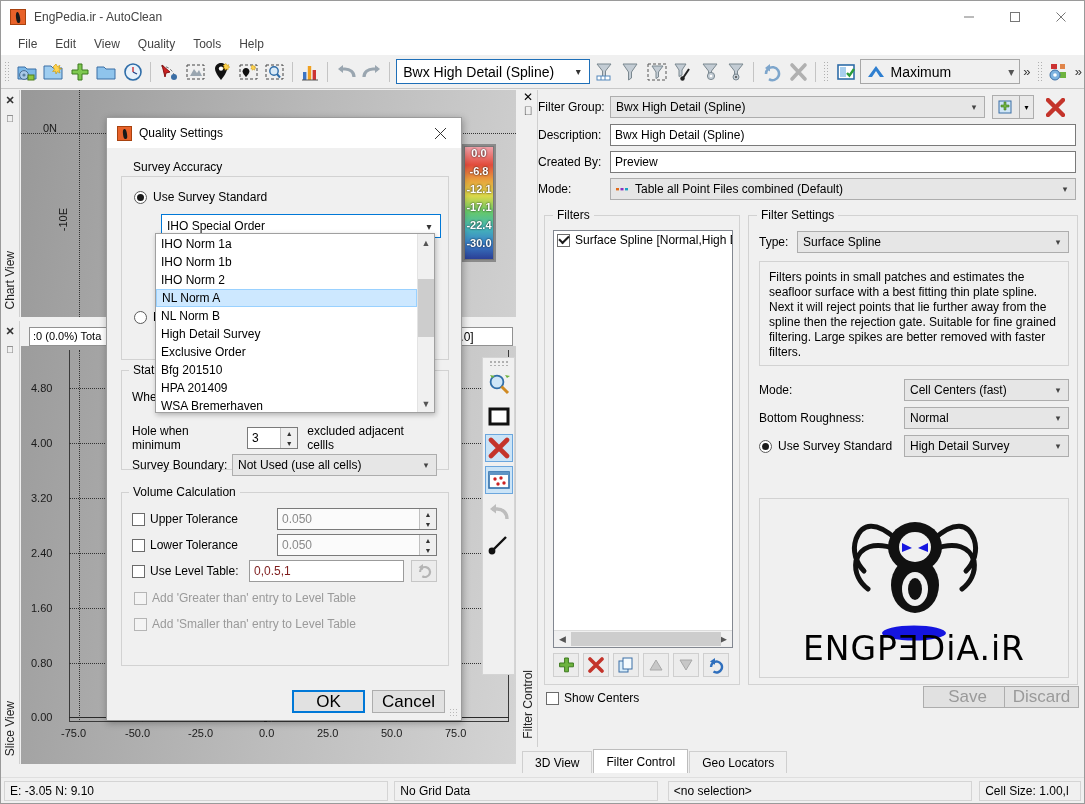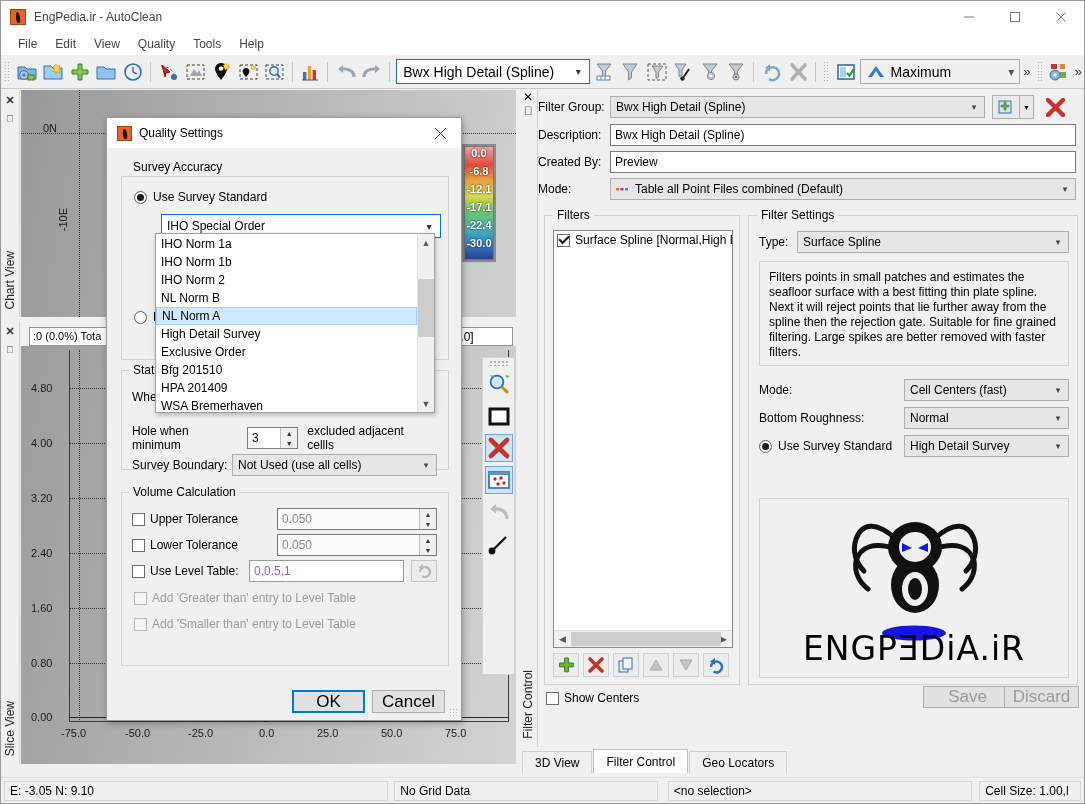--- a/index.html
+++ b/index.html
@@ -922,21 +922,21 @@
           <div class="sb">▼</div>
         </div>
       </div>
     </div>
 
     <div style="position:absolute;left:25px;top:442px;display:flex;align-items:center;width:305px">
       <div class="chk-lbl" style="width:117px">
         <span class="cbx"></span>
         <span>Use Level Table:</span>
       </div>
-      <div class="ctl-text" style="flex:1;background:#fff;border:1px solid #9b9b9b;color:#8b5cf6">0,0.5,1</div>
+      <div class="ctl-text" style="flex:1;background:#fff;border:1px solid #9b9b9b;color:#7f1d1d">0,0.5,1</div>
       <div style="width:26px;height:22px;margin-left:7px;border:1px solid #c6c6c6;background:#ececec;display:flex;align-items:center;justify-content:center">
         <svg width="17" height="16" viewBox="0 0 17 16">
           <path d="M4 9a5 5 0 1 1 2.3 4.2" stroke="#b5b5b5" stroke-width="2.2" fill="none"></path>
           <path d="M7 1L2.5 4.2 7 7z" fill="#b5b5b5"></path>
         </svg>
       </div>
     </div>
 
     <div class="chk-lbl dis" style="position:absolute;left:27px;top:473px">
       <span class="cbx dis"></span>
@@ -953,22 +953,22 @@
     <div style="position:absolute;right:2px;bottom:2px;width:10px;height:10px;
                 background-image: radial-gradient(circle, #b9b9b9 1px, transparent 1px);
                 background-size: 3px 3px;"></div>
   </div>
 
   <div id="dropdown">
     <div id="dd-list">
       <div class="dd-item">IHO Norm 1a</div>
       <div class="dd-item">IHO Norm 1b</div>
       <div class="dd-item">IHO Norm 2</div>
+      <div class="dd-item sel">NL Norm A</div>
       <div class="dd-item">NL Norm B</div>
-      <div class="dd-item sel">NL Norm A</div>
       <div class="dd-item">High Detail Survey</div>
       <div class="dd-item">Exclusive Order</div>
       <div class="dd-item">Bfg 201510</div>
       <div class="dd-item">HPA 201409</div>
       <div class="dd-item">WSA Bremerhaven</div>
     </div>
     <div class="dd-scroll">
       <div class="dd-sa">▲</div>
       <div class="dd-strack">
           <div class="dd-sthumb"></div>

